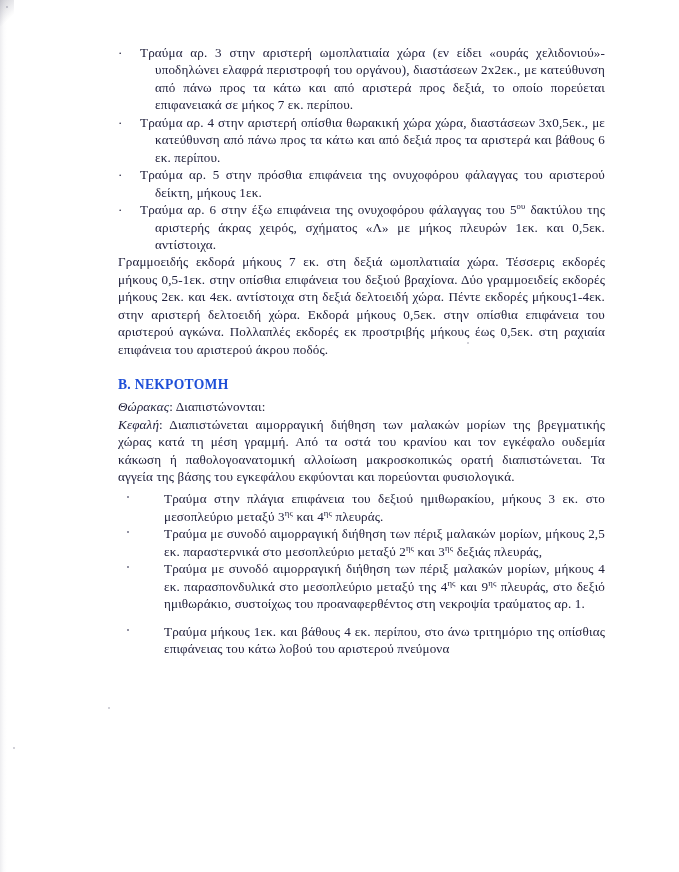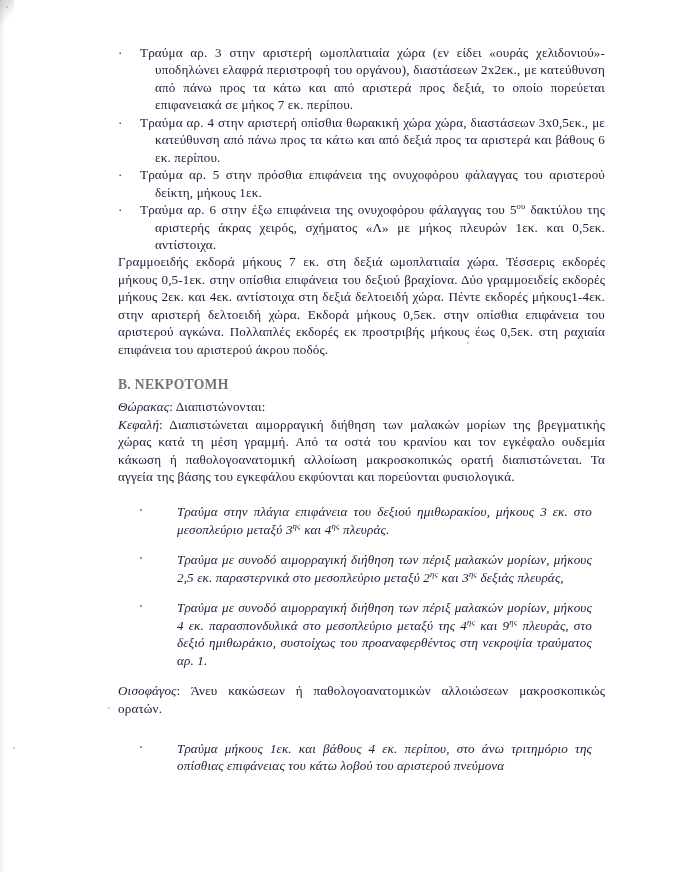--- a/index.html
+++ b/index.html
@@ -83,39 +83,38 @@
   .wound-item .wound-text {
     display: block;
     text-indent: -15px;
     padding-left: 15px;
   }
 
   
   .dot-item {
     position: relative;
     padding-left: 46px;
-    margin: 13px;
-    font-style: italic;
+    margin: 0;
   }
   .dot-item .dot-marker {
     position: absolute;
     left: 9px;
     top: 6px;
     width: 2px;
     height: 2px;
     background: #4b4b66;
     border-radius: 50%;
     opacity: 0.8;
   }
 
   .section-title {
     font-family: "Liberation Serif", "DejaVu Serif", serif;
     font-weight: bold;
     font-size: 13.6px;
-    color: #737373;
+    color: #1d4ed8;
     letter-spacing: 0.3px;
     margin: 0;
   }
   .organ-label {
     font-style: italic;
   }
   .spacer-sm { height: 5px; }
   .spacer-lg { height: 19px; }
 
   sup {
@@ -192,21 +191,20 @@
 
       <div class="para dot-item">
         <span class="dot-marker"></span>
         <span>Τραύμα με συνοδό αιμορραγική διήθηση των πέριξ μαλακών μορίων, μήκους 4 εκ. παρασπονδυλικά στο μεσοπλεύριο μεταξύ της 4</span><sup>ης</sup><span> και 9</span><sup>ης</sup><span> πλευράς, στο δεξιό ημιθωράκιο, συστοίχως του προαναφερθέντος στη νεκροψία τραύματος αρ. 1.</span>
       </div>
 
 
     </div>
 
 
-    <p class="para flush"><span class="organ-label">Οισοφάγος</span><span>: </span><span>Άνευ κακώσεων ή παθολογοανατομικών αλλοιώσεων μακροσκοπικώς ορατών.</span></p>
 
 
 
     <div class="spacer-sm"></div>
 
     <div>
 
 
       <div class="spacer-sm"></div>
 

